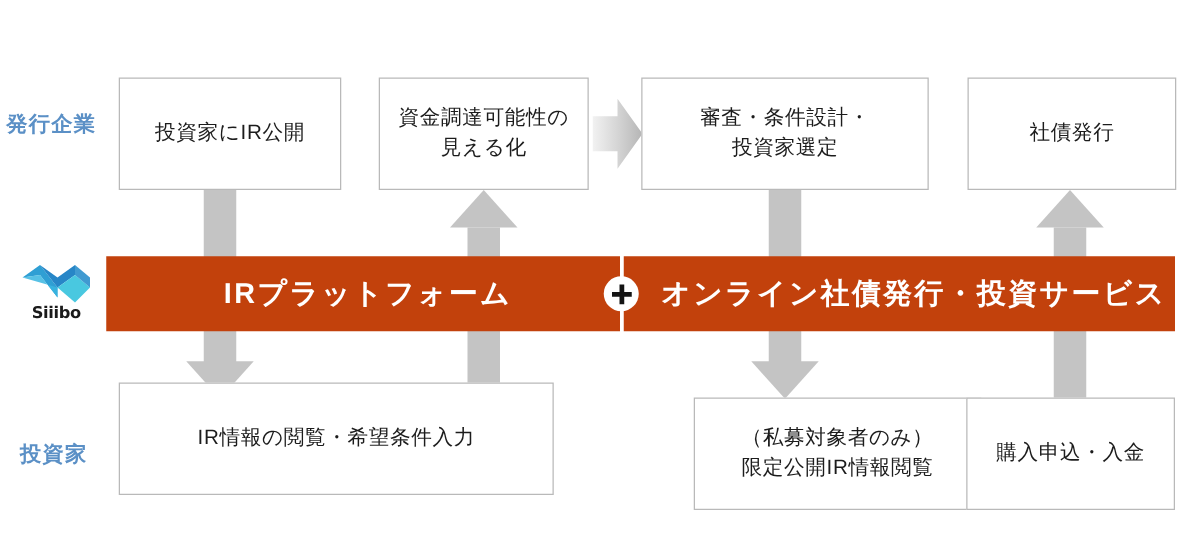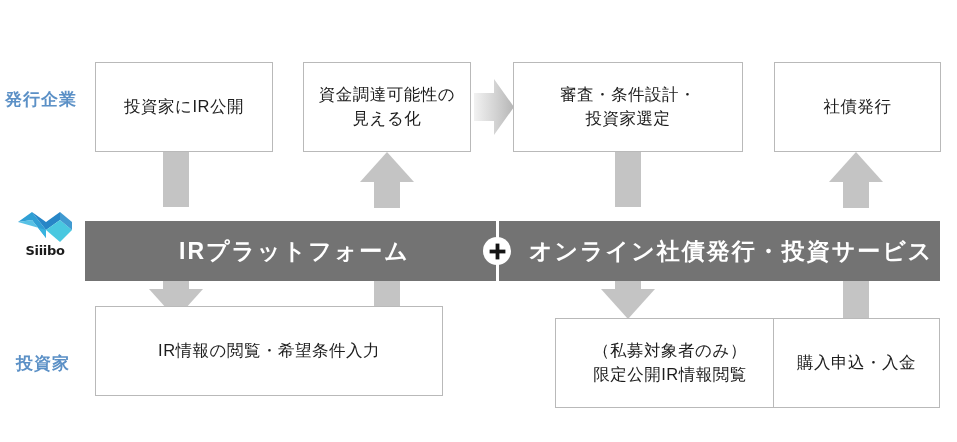--- a/index.html
+++ b/index.html
@@ -49,23 +49,23 @@
 
   
   #box-ir-browse       {left:95px; top:306px; width:348px; height:90px;}
   #box-limited-ir      {left:513px;top:318px; width:230px; height:90px;margin-left:42px;}
   #box-purchase        {left:773px;top:318px; width:167px; height:90px;}
 
   
   #platform-bar{
     position:absolute;
     left:85px;top:205px;width:855px;height:60px;
-    background:#737373;
+    background:#c2410c;
     z-index:4;
-    display:flex;align-items:center;margin-top:16px;
+    display:flex;align-items:center;
   }
   .bar-text{
     position:absolute;
     color:#ffffff;
     font-size:23px;
     font-weight:700;
     letter-spacing:2px;
     white-space:nowrap;
     top:50%;
     transform:translateY(-50%);

